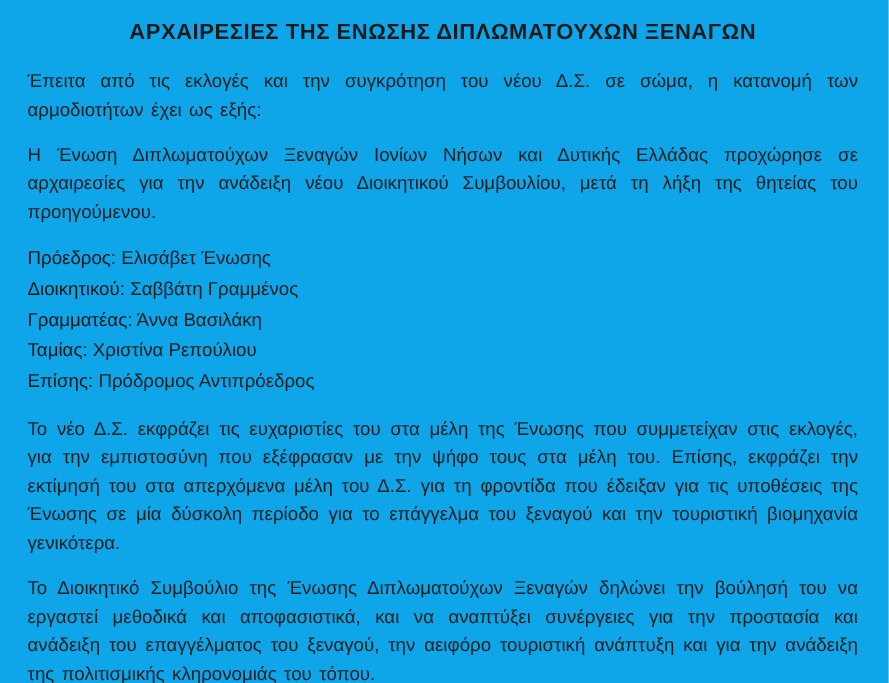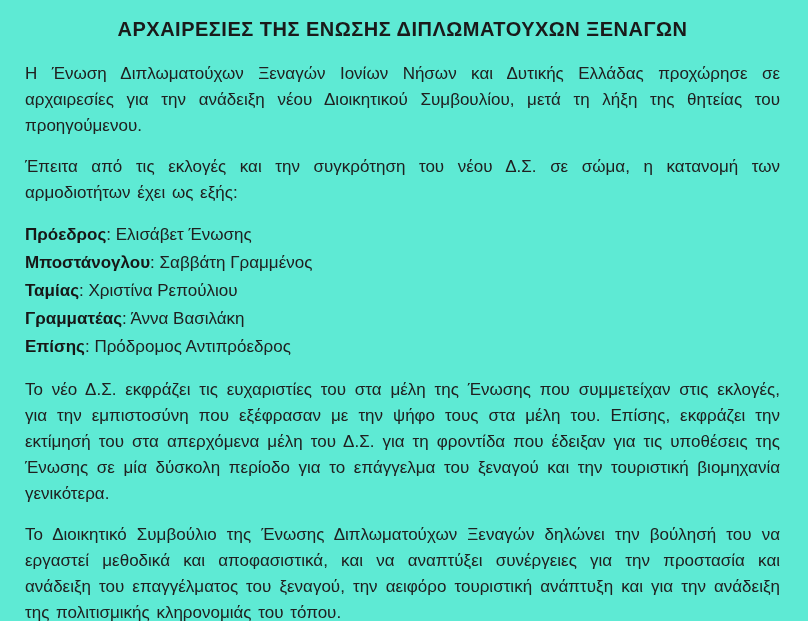--- a/index.html
+++ b/index.html
@@ -4,21 +4,21 @@
 <style>
   html, body {
     margin: 0;
     padding: 0;
     background: #ffffff;
   }
   .page {
     position: relative;
     width: 808px;
     height: 621px;
-    background: #5eead4;
+    background: #0ea5e9;
     box-sizing: border-box;
     padding: 16px 28px 0 25px;
     font-family: "Liberation Sans", "DejaVu Sans", sans-serif;
     color: #1e1e1e;
     overflow: hidden;
   }
   .doc-title {
     margin: 0 0 19px 0;
     text-align: center;
     font-size: 20px;
@@ -40,50 +40,50 @@
   }
   .board-list {
     margin: 2px 0 16px 0;
   }
   .board-row {
     font-size: 17px;
     line-height: 28px;
     color: #202020;
   }
   .board-role {
-    font-weight: bold;
+    font-weight: normal;
     color: #171717;
   }
   .board-sep {
     white-space: pre;
   }
 </style>
 </head>
 <body>
 
 <div class="page">
 
   <h1 class="doc-title">ΑΡΧΑΙΡΕΣΙΕΣ ΤΗΣ ΕΝΩΣΗΣ ΔΙΠΛΩΜΑΤΟΥΧΩΝ ΞΕΝΑΓΩΝ</h1>
 
+  <p class="para">Έπειτα από τις εκλογές και την συγκρότηση του νέου Δ.Σ. σε σώμα, η κατανομή των αρμοδιοτήτων έχει ως εξής:</p>
+
   <p class="para">Η Ένωση Διπλωματούχων Ξεναγών Ιονίων Νήσων και Δυτικής Ελλάδας προχώρησε σε αρχαιρεσίες για την ανάδειξη νέου Διοικητικού Συμβουλίου, μετά τη λήξη της θητείας του προηγούμενου.</p>
-
-  <p class="para">Έπειτα από τις εκλογές και την συγκρότηση του νέου Δ.Σ. σε σώμα, η κατανομή των αρμοδιοτήτων έχει ως εξής:</p>
 
   <div class="board-list">
     <div class="board-row">
       <span class="board-role">Πρόεδρος</span><span class="board-sep">: </span><span class="board-name">Ελισάβετ Ένωσης</span>
     </div>
     <div class="board-row">
-      <span class="board-role">Μποστάνογλου</span><span class="board-sep">: </span><span class="board-name">Σαββάτη Γραμμένος</span>
+      <span class="board-role">Διοικητικού</span><span class="board-sep">: </span><span class="board-name">Σαββάτη Γραμμένος</span>
+    </div>
+    <div class="board-row">
+      <span class="board-role">Γραμματέας</span><span class="board-sep">: </span><span class="board-name">Άννα Βασιλάκη</span>
     </div>
     <div class="board-row">
       <span class="board-role">Ταμίας</span><span class="board-sep">: </span><span class="board-name">Χριστίνα Ρεπούλιου</span>
-    </div>
-    <div class="board-row">
-      <span class="board-role">Γραμματέας</span><span class="board-sep">: </span><span class="board-name">Άννα Βασιλάκη</span>
     </div>
     <div class="board-row">
       <span class="board-role">Επίσης</span><span class="board-sep">: </span><span class="board-name">Πρόδρομος Αντιπρόεδρος</span>
     </div>
   </div>
 
   <p class="para">Το νέο Δ.Σ. εκφράζει τις ευχαριστίες του στα μέλη της Ένωσης που συμμετείχαν στις εκλογές, για την εμπιστοσύνη που εξέφρασαν με την ψήφο τους στα μέλη του. Επίσης, εκφράζει την εκτίμησή του στα απερχόμενα μέλη του Δ.Σ. για τη φροντίδα που έδειξαν για τις υποθέσεις της Ένωσης σε μία δύσκολη περίοδο για το επάγγελμα του ξεναγού και την τουριστική βιομηχανία γενικότερα.</p>
 
   <p class="para last">Το Διοικητικό Συμβούλιο της Ένωσης Διπλωματούχων Ξεναγών δηλώνει την βούλησή του να εργαστεί μεθοδικά και αποφασιστικά, και να αναπτύξει συνέργειες για την προστασία και ανάδειξη του επαγγέλματος του ξεναγού, την αειφόρο τουριστική ανάπτυξη και για την ανάδειξη της πολιτισμικής κληρονομιάς του τόπου.</p>
 

